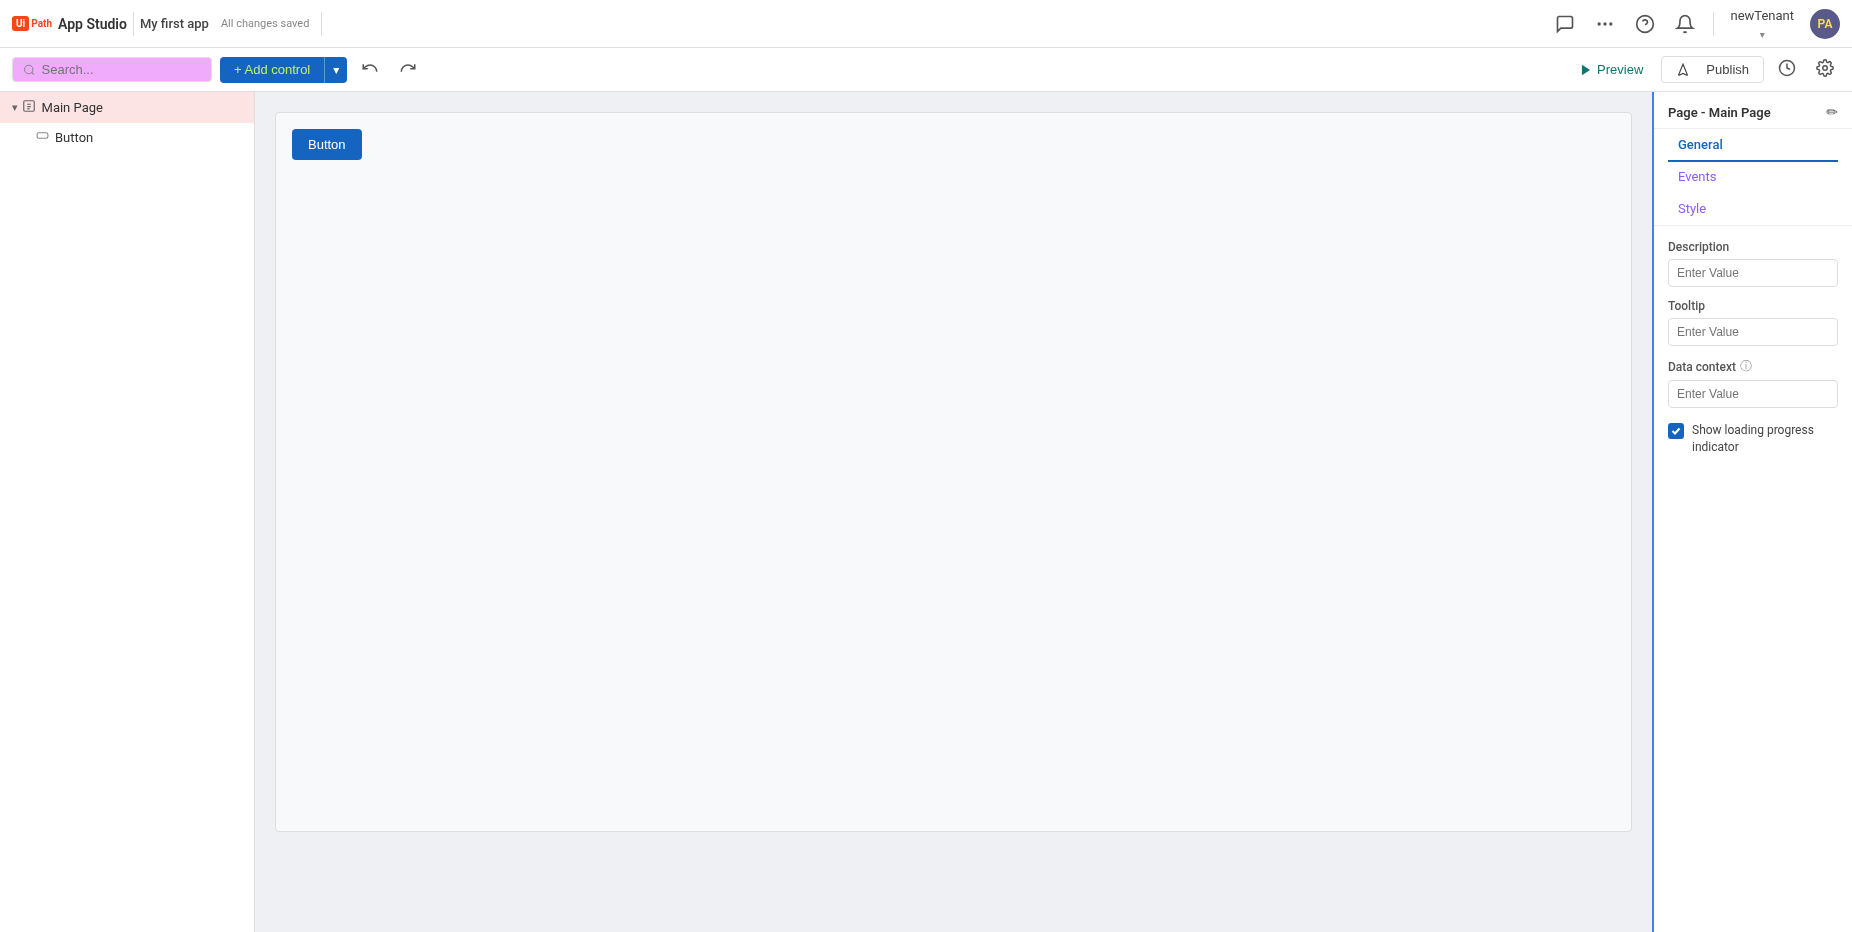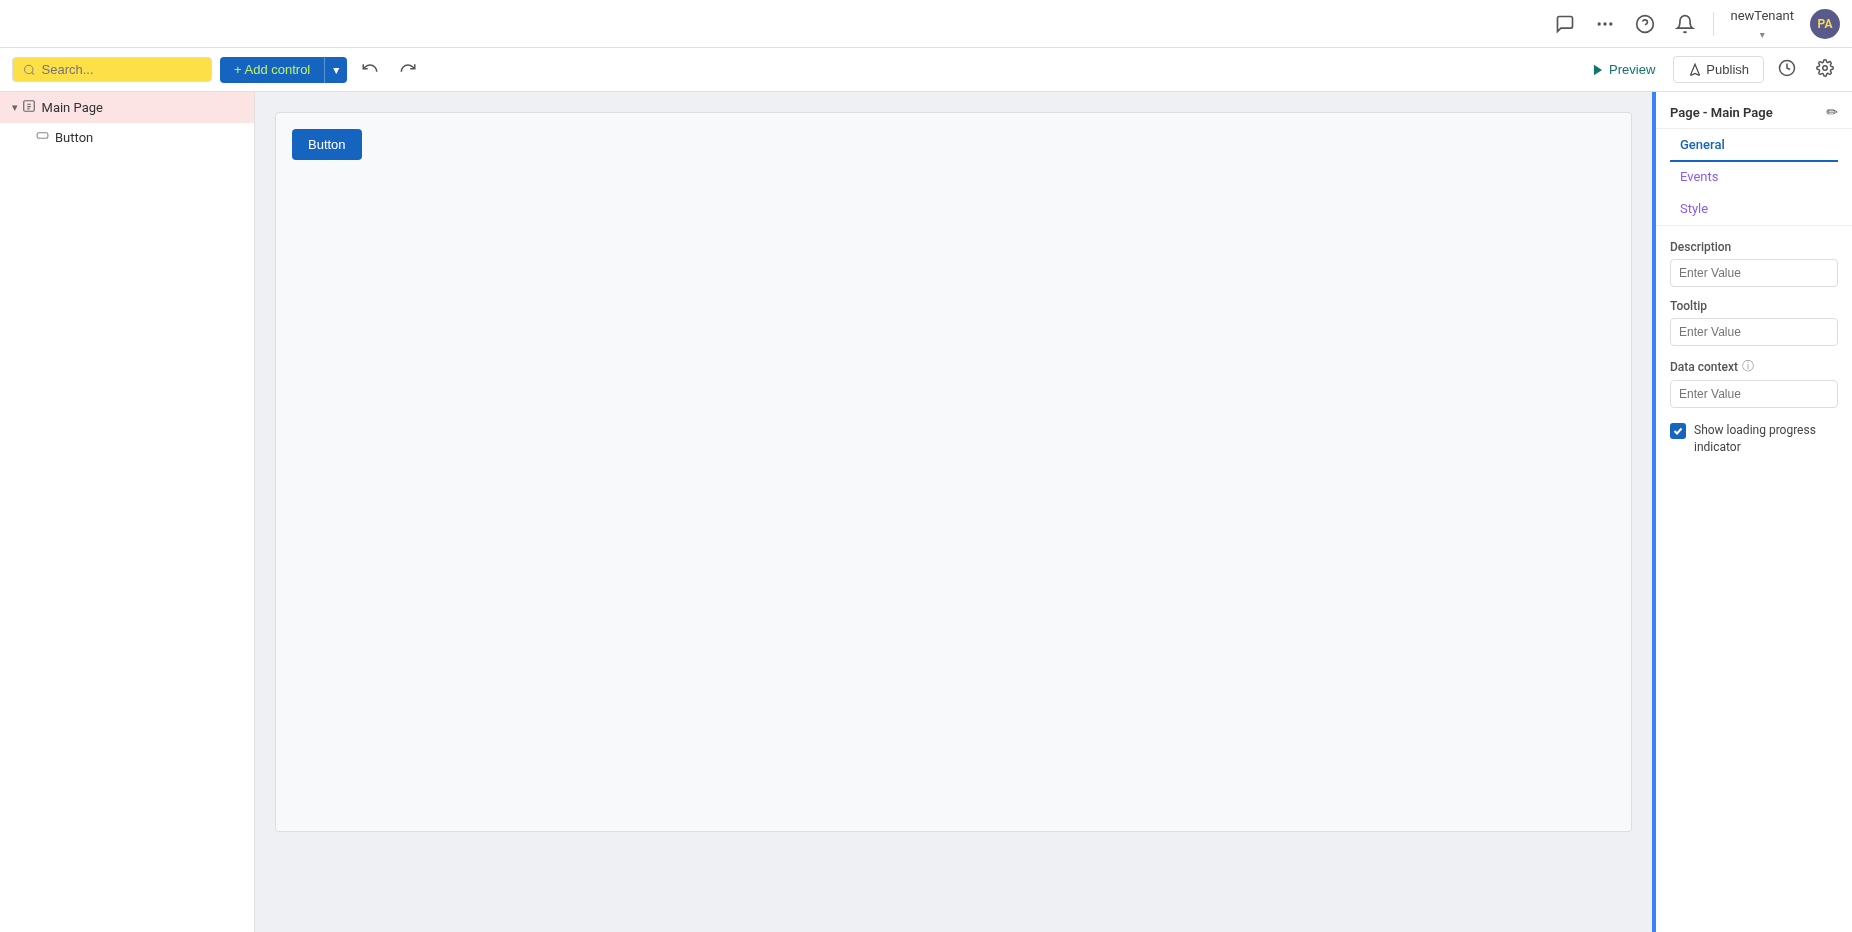--- a/index.html
+++ b/index.html
@@ -23,21 +23,21 @@
 
     
     .toolbar {
       display: flex; align-items: center; height: 44px;
       background: #fff; border-bottom: 1px solid #e0e0e0;
       padding: 0 12px; gap: 8px;
     }
     .search-box {
       display: flex; align-items: center; gap: 6px;
       border: 1px solid #ddd; border-radius: 4px;
-      padding: 4px 10px; width: 200px; background: #fde047; justify-content: space-between;
+      padding: 4px 10px; width: 200px; background: #f0abfc; justify-content: space-between;
     }
     .search-box input {
       border: none; outline: none; font-size: 13px; color: #555; background: transparent; width: 100%;
     }
     .toolbar-spacer { flex: 1; }
     .btn-add-control {
       display: flex; align-items: center; background: #1565c0; color: #fff;
       border: none; border-radius: 4px; cursor: pointer; font-size: 13px;
     }
     .btn-add-main {
@@ -48,21 +48,21 @@
     }
     .btn-undo, .btn-redo {
       background: none; border: none; cursor: pointer; color: #555; font-size: 16px; padding: 4px 6px; border-radius: 4px;
     }
     .toolbar-right { display: flex; align-items: center; gap: 8px; }
     .btn-preview {
       display: flex; align-items: center; gap: 4px;
       background: none; border: none; cursor: pointer; font-size: 13px; color: #0f766e; padding: 5px 10px; border-radius: 4px;
     }
     .btn-publish {
-      display: flex; align-items: center; gap: 4px;
+      display: flex; align-items: center; gap: 16px;
       background: none; border: 1px solid #ddd; cursor: pointer; font-size: 13px; color: #444; padding: 5px 14px; border-radius: 4px;
     }
     .btn-history, .btn-settings {
       background: none; border: none; cursor: pointer; color: #555; font-size: 16px; padding: 4px 6px; border-radius: 4px;
     }
 
     
     .main-layout { display: flex; height: calc(932px - 92px); }
 
     
@@ -87,21 +87,21 @@
       background: #f8f9fb; min-height: 720px; border-radius: 4px; border: 1px solid #ddd;
       position: relative; padding: 16px;
     }
     .canvas-button {
       background: #1565c0; color: #fff; border: none; border-radius: 4px;
       padding: 8px 16px; font-size: 13px; cursor: pointer;
     }
 
     
     .right-panel {
-      width: 200px; min-width: 200px; background: #fff; border-left: 4px solid #3b82f6;
+      width: 200px; min-width: 200px; background: #fff; border-left: 2px solid #3b82f6;
       padding: 0; overflow-y: auto; flex-shrink: 0;
     }
     .panel-header {
       display: flex; align-items: center; justify-content: space-between;
       padding: 12px 14px 8px; border-bottom: 1px solid #eee;
     }
     .panel-title { font-size: 13px; font-weight: 600; color: #333; }
     .panel-edit-icon { cursor: pointer; color: #555; font-size: 14px; }
     .panel-tabs {
       display: flex; gap: 0; border-bottom: 1px solid #eee; padding: 0 14px; flex-direction: column;
@@ -130,20 +130,30 @@
       width: 16px; height: 16px; background: #1565c0; border-radius: 3px; flex-shrink: 0;
       display: flex; align-items: center; justify-content: center; margin-top: 1px; cursor: pointer;
     }
     .checkbox-blue svg { width: 10px; height: 10px; }
     .checkbox-label { font-size: 12px; color: #444; line-height: 1.4; }
   </style>
 </head>
 <body>
 
 <div class="topbar">
+  <div class="logo-area">
+    <span style="display:flex;align-items:center;gap:2px;">
+      <span style="background:#fa4616;color:#fff;font-size:10px;font-weight:700;padding:2px 4px;border-radius:3px;">Ui</span>
+      <span style="color:#fa4616;font-weight:700;font-size:10px;">Path</span>
+    </span>
+    <span style="font-size:14px;font-weight:600;color:#333;">App Studio</span>
+    <div class="topbar-divider"></div>
+    <span class="app-name">My first app</span>
+    <span class="saved-text">All changes saved</span>
+  </div>
   <div class="topbar-spacer"></div>
   <div class="topbar-icons">
     <div class="topbar-icon" title="Chat">
       <svg width="20" height="20" viewBox="0 0 24 24" fill="none" stroke="currentColor" stroke-width="2">
           <path d="M21 15a2 2 0 01-2 2H7l-4 4V5a2 2 0 012-2h14a2 2 0 012 2z"></path>
         </svg>
     </div>
     <div class="topbar-icon" title="More">
       <svg width="20" height="20" viewBox="0 0 24 24" fill="currentColor">
           <circle cx="5" cy="12" r="2"></circle>

